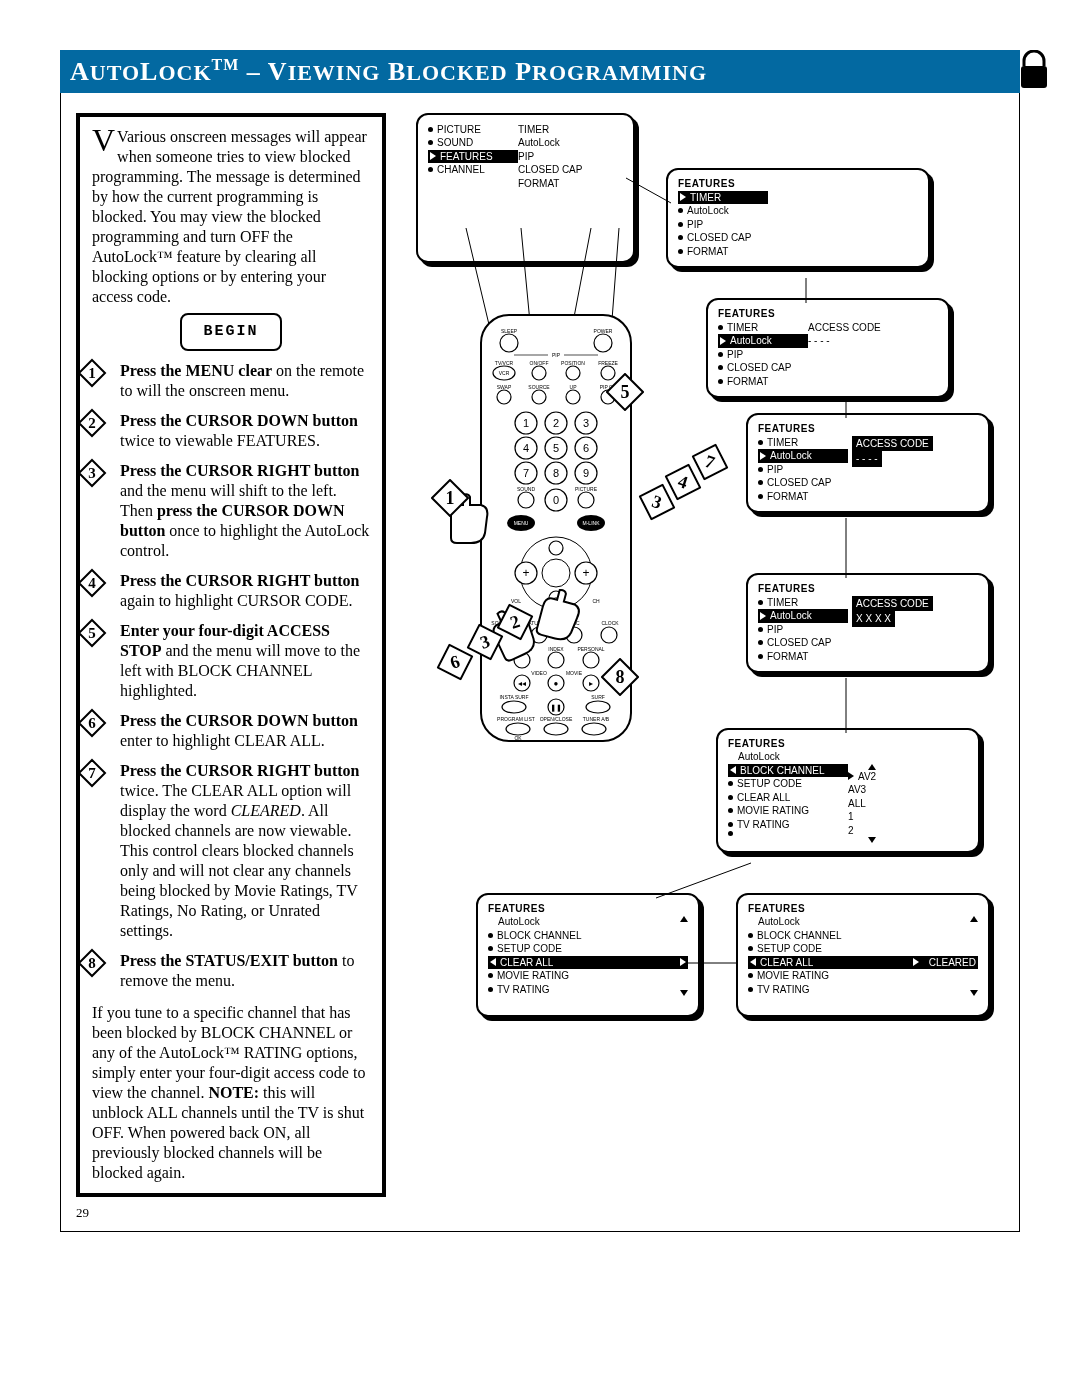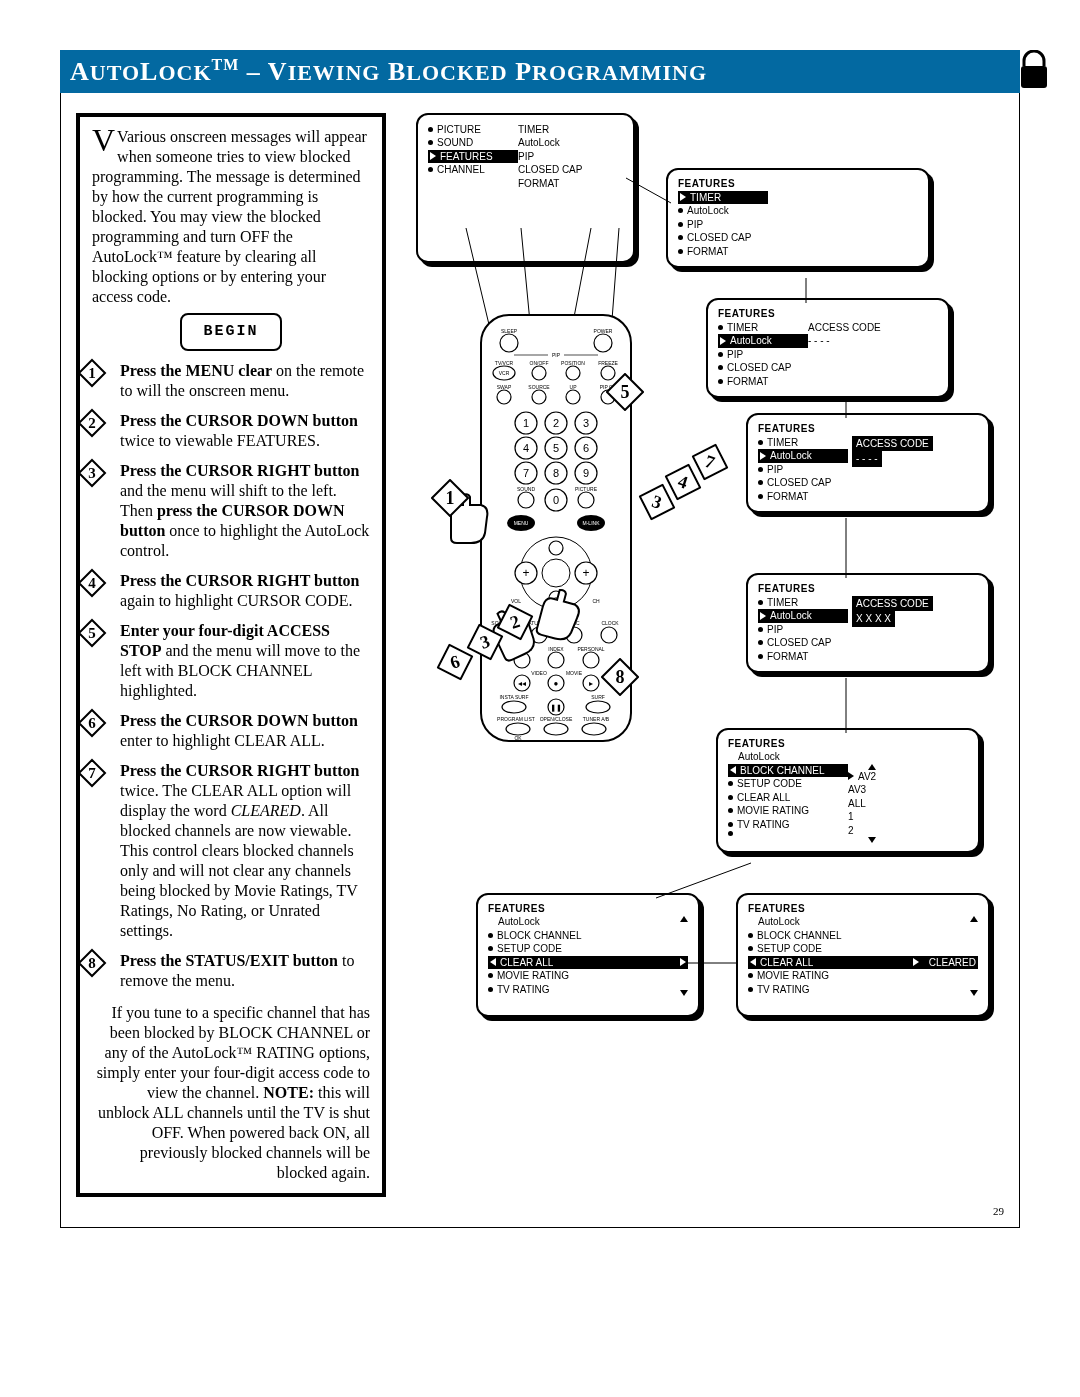--- a/index.html
+++ b/index.html
@@ -75,21 +75,20 @@
     left: -14px;
     top: -2px;
     width: 28px;
     height: 28px;
   }
   .diamond svg { overflow: visible; }
   .note {
     font-size: 16px;
     line-height: 1.25;
     margin-top: 12px;
-    text-align: right;
   }
   .rightcol {
     flex: 1;
     position: relative;
     min-height: 1030px;
     font-family: Arial, Helvetica, sans-serif;
   }
   .osd {
     position: absolute;
     border: 2px solid #000;
@@ -124,21 +123,21 @@
   .callout {
     position: absolute;
     width: 38px;
     height: 38px;
   }
   .hand {
     position: absolute;
     width: 50px;
     height: 55px;
   }
-  .pagenum { text-align: right; font-size: 11px; margin-top: 8px; font-family: "Times New Roman", serif; }
+  .pagenum { text-align: left; font-size: 13px; margin-top: 8px; font-family: "Times New Roman", serif; }
   .remote-body { fill:#fff; stroke:#000; stroke-width:2; }
   .rbtn { fill:#fff; stroke:#000; stroke-width:1.2; }
   .rtxt { font-size:5px; font-family: Arial; }
   .proj {
     position: absolute;
   }
   b { font-weight: bold; }
 </style>
 </head>
 <body>

